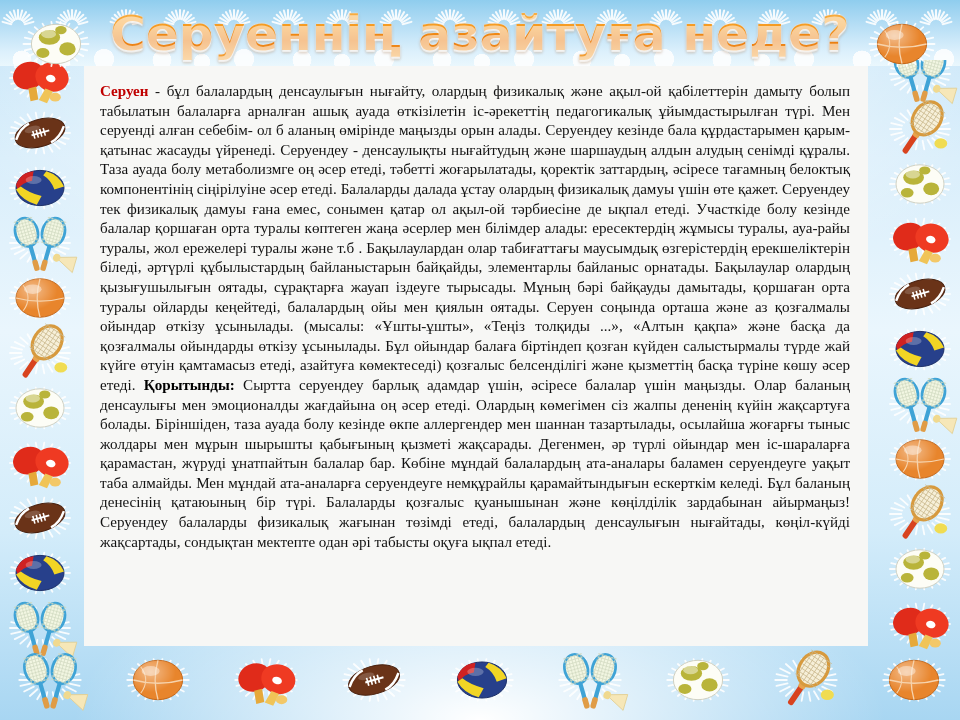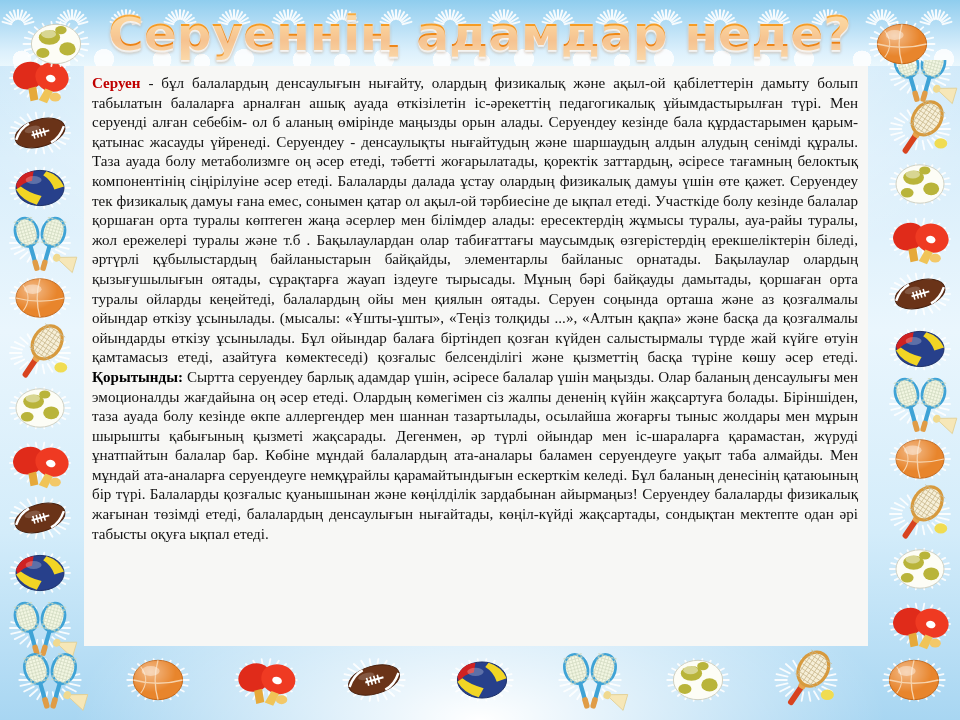--- a/index.html
+++ b/index.html
@@ -58,21 +58,21 @@
 
   
   .text-panel{
     position:absolute;left:84px;top:66px;width:784px;height:580px;
     background:#f7f7f5;
     z-index:5;
     box-sizing:border-box;
     padding:8px 10px 6px 8px;
   }
   .body-text{
-    margin:0;
+    margin:8px;
     font-family:"Liberation Serif","DejaVu Serif",serif;
     font-size:15.1px;
     line-height:19.6px;
     color:#111111;
     text-align:justify;
     text-justify:inter-word;
     hyphens:none;
   }
   .lead{ color:#c00000; font-weight:bold; }
   .concl{ color:#000000; font-weight:bold; }
@@ -293,21 +293,21 @@
         <line x1="934.1882666842823" y1="19.238519215976524" x2="931.8588952783597" y2="10.545186779374907" stroke="#ffffff" stroke-width="2" stroke-linecap="round" opacity="0.9"></line>
         <line x1="936" y1="19" x2="936" y2="10" stroke="#ffffff" stroke-width="2" stroke-linecap="round" opacity="0.9"></line>
         <line x1="937.8117333157177" y1="19.238519215976524" x2="940.1411047216403" y2="10.545186779374907" stroke="#ffffff" stroke-width="2" stroke-linecap="round" opacity="0.9"></line>
         <line x1="939.5" y1="19.93782217350893" x2="944" y2="12.143593539448982" stroke="#ffffff" stroke-width="2" stroke-linecap="round" opacity="0.9"></line>
         <line x1="940.9497474683059" y1="21.05025253169417" x2="947.3137084989847" y2="14.68629150101524" stroke="#ffffff" stroke-width="2" stroke-linecap="round" opacity="0.9"></line>
         <line x1="942.062177826491" y1="22.5" x2="949.856406460551" y2="18" stroke="#ffffff" stroke-width="2" stroke-linecap="round" opacity="0.9"></line>
         <line x1="942.7614807840234" y1="24.188266684282354" x2="951.454813220625" y2="21.858895278359668" stroke="#ffffff" stroke-width="2" stroke-linecap="round" opacity="0.9"></line>
       </g>
     </svg>
 
-  <div class="page-title">Серуеннің адамдар неде?</div>
+  <div class="page-title">Серуеннің азайтуға неде?</div>
 
   <div class="text-panel">
     <p class="body-text"><span class="lead">Серуен</span><span> - бұл балалардың денсаулығын нығайту, олардың физикалық және ақыл-ой қабілеттерін дамыту болып табылатын балаларға арналған ашық ауада өткізілетін іс-әрекеттің педагогикалық ұйымдастырылған түрі.  Мен серуенді алған себебім- ол б аланың өмірінде  маңызды орын алады. Серуендеу кезінде бала құрдастарымен қарым-қатынас жасауды үйренеді. Серуендеу - денсаулықты нығайтудың және шаршаудың алдын алудың сенімді құралы. Таза ауада болу метаболизмге оң әсер етеді, тәбетті жоғарылатады, қоректік заттардың, әсіресе тағамның белоктық компонентінің сіңірілуіне әсер етеді. Балаларды далада ұстау олардың физикалық дамуы үшін өте қажет.  Серуендеу тек физикалық дамуы ғана емес, сонымен қатар ол  ақыл-ой тәрбиесіне де  ықпал етеді. Участкіде  болу кезінде балалар  қоршаған орта туралы көптеген жаңа әсерлер мен білімдер алады: ересектердің жұмысы туралы, ауа-райы туралы, жол ережелері туралы және т.б . Бақылаулардан олар табиғаттағы маусымдық өзгерістердің ерекшеліктерін біледі, әртүрлі құбылыстардың байланыстарын байқайды, элементарлы байланыс орнатады. Бақылаулар олардың қызығушылығын оятады, сұрақтарға жауап іздеуге тырысады. Мұның бәрі байқауды дамытады, қоршаған орта туралы ойларды кеңейтеді, балалардың ойы мен қиялын оятады. Серуен соңында  орташа және аз қозғалмалы ойындар өткізу ұсынылады. (мысалы: «Ұшты-ұшты», «Теңіз толқиды ...», «Алтын қақпа» және басқа да  қозғалмалы ойындарды өткізу  ұсынылады. Бұл ойындар балаға біртіндеп қозған күйден салыстырмалы түрде жай күйге өтуін қамтамасыз етеді, азайтуға көмектеседі) қозғалыс белсенділігі және қызметтің басқа түріне көшу әсер етеді. </span><span class="concl">Қорытынды:</span><span>  Сыртта серуендеу барлық адамдар үшін, әсіресе балалар үшін маңызды. Олар баланың денсаулығы мен  эмоционалды жағдайына оң әсер етеді. Олардың көмегімен сіз жалпы дененің күйін жақсартуға болады. Біріншіден, таза ауада болу кезінде өкпе аллергендер мен шаннан тазартылады, осылайша жоғарғы тыныс жолдары мен мұрын шырышты қабығының қызметі жақсарады. Дегенмен, әр түрлі ойындар мен іс-шараларға қарамастан, жүруді ұнатпайтын балалар бар. Көбіне мұндай балалардың ата-аналары баламен серуендеуге уақыт таба алмайды. Мен мұндай ата-аналарға серуендеуге немқұрайлы қарамайтындығын ескерткім келеді. Бұл баланың денесінің қатаюының бір түрі. Балаларды қозғалыс қуанышынан және көңілділік зардабынан айырмаңыз! Серуендеу балаларды физикалық жағынан төзімді етеді, балалардың денсаулығын нығайтады, көңіл-күйді жақсартады,  сондықтан  мектепте одан әрі табысты оқуға ықпал етеді.</span></p>
   </div>
 
   <svg class="left-rail" viewBox="0 0 90 600" id="rail-left">
       <defs>
         <radialGradient id="bbg" cx="0.35" cy="0.3" r="0.85">
           <stop offset="0%" stop-color="#ffffff" stop-opacity="0.45"></stop>
           <stop offset="60%" stop-color="#ffffff" stop-opacity="0"></stop>

